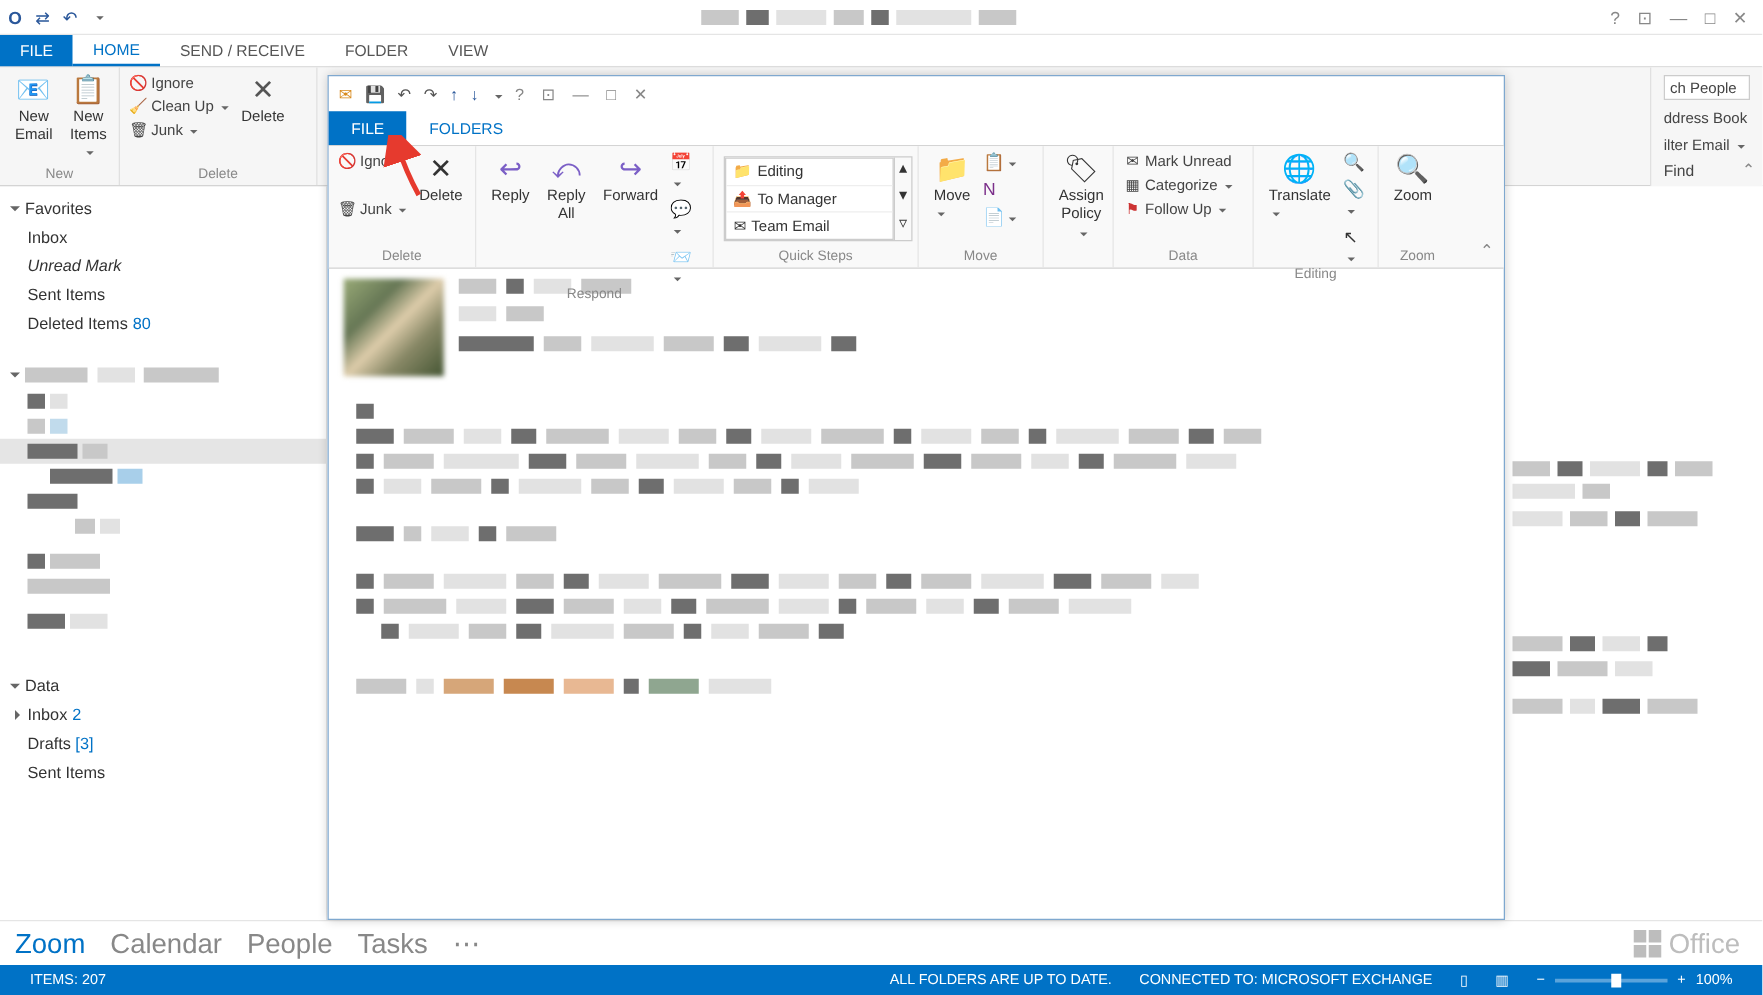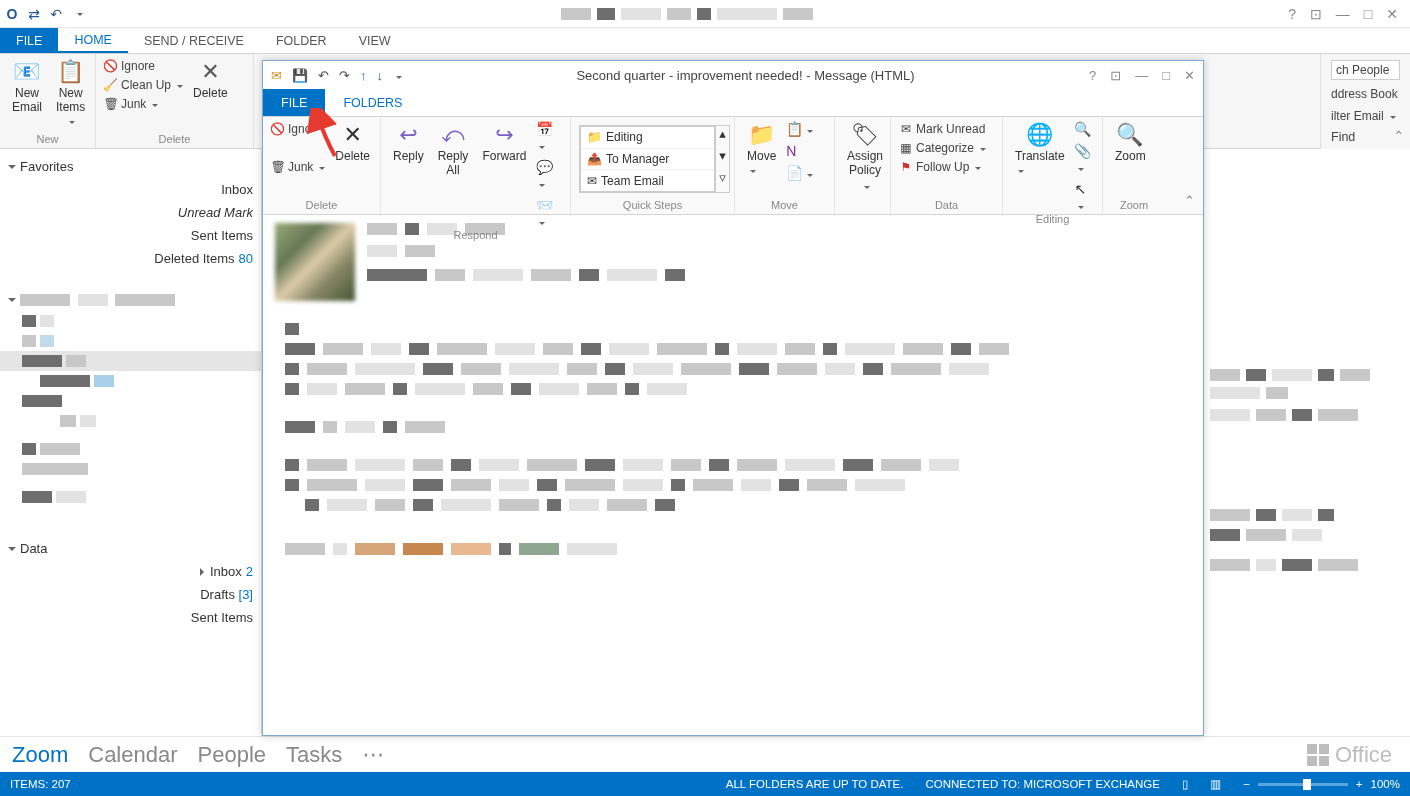--- a/index.html
+++ b/index.html
@@ -26,21 +26,21 @@
 .rib-group .label { text-align:center; font-size:11px; color:#888; padding-bottom:3px; }
 .big-btn { display:flex; flex-direction:column; align-items:center; gap:2px; padding:2px 4px; font-size:12px; }
 .big-btn .ico { width:24px; height:24px; display:flex; align-items:center; justify-content:center; font-size:22px; }
 .small-row { display:flex; align-items:center; gap:3px; font-size:12px; color:#444; padding:1px 0; }
 .small-row .ico { width:14px; height:14px; display:inline-flex; align-items:center; justify-content:center; }
 .stack { display:flex; flex-direction:column; gap:3px; }
 .ribbon-right { position:absolute; right:0; top:0; height:95px; width:90px; background:#f6f6f6; padding:6px 10px; display:flex; flex-direction:column; gap:6px; font-size:12.5px; color:#444; border-left:1px solid #e0e0e0; }
 
 
 .body-row { display:flex; height:calc(100% - 28px - 26px - 95px - 36px - 24px); }
-.sidebar { width:262px; border-right:1px solid #e0e0e0; overflow:hidden; padding-top:6px;text-align:right; }
+.sidebar { width:262px; border-right:1px solid #e0e0e0; overflow:hidden; padding-top:6px; }
 .side-sec-hdr { padding:4px 8px; font-size:13px; color:#333; display:flex; align-items:center; gap:2px; }
 .side-item { padding:4px 8px 4px 22px; font-size:13px; color:#333; }
 .side-item .count { color:#0072c6; margin-left:4px; }
 .side-item.italic { font-style:italic; }
 .redact-row { padding:4px 8px 4px 22px; display:flex; gap:4px; flex-wrap:wrap; }
 .redact { background:#c8c8c8; height:12px; }
 .redact.d { background:#6e6e6e; }
 .redact.l { background:#e2e2e2; }
 .main-area { flex:1; background:#fff; position:relative; }
 
@@ -74,21 +74,21 @@
 .red-arrow { position:absolute; left:305px; top:108px; width:40px; height:50px; z-index:60; pointer-events:none; }
 
 
 .navbar { height:36px; display:flex; align-items:center; gap:20px; padding:0 12px; font-size:22px; color:#888; border-top:1px solid #e5e5e5; position:relative; }
 .navbar .nav-item.active { color:#0072c6; }
 .office-logo { position:absolute; right:18px; bottom:4px; color:#bdbdbd; font-size:22px; display:flex; align-items:center; gap:6px; }
 .office-logo .sq { display:inline-grid; grid-template-columns:10px 10px; grid-template-rows:10px 10px; gap:2px; }
 .office-logo .sq span { background:#bdbdbd; }
 
 
-.statusbar { height:24px; background:#0072c6; color:#fff; display:flex; align-items:center; padding:0 10px; font-size:11.5px; gap:22px; }
+.statusbar { height:24px; background:#0072c6; color:#fff; display:flex; align-items:center; padding:0 24px; font-size:11.5px; gap:22px; }
 .statusbar .spacer { flex:1; }
 .statusbar .zoom { display:flex; align-items:center; gap:8px; }
 .slider { width:90px; height:3px; background:#5aa3db; position:relative; }
 .slider::after { content:""; position:absolute; left:50%; top:-4px; width:8px; height:11px; background:#fff; }
 
 .caret::after { content:""; display:inline-block; border:3px solid transparent; border-top-color:#666; margin-left:3px; transform:translateY(2px); }
 .tri-r::before { content:""; display:inline-block; border:4px solid transparent; border-left-color:#666; margin-right:2px; }
 .tri-d::before { content:""; display:inline-block; border:4px solid transparent; border-top-color:#666; margin-right:2px; transform:translateY(2px); }
 </style>
 </head>
@@ -305,21 +305,20 @@
   <div class="msg-title">
     <div class="qat2">
       <span style="color:#d88b1f;">✉</span>
       <span style="color:#2a579a;">💾</span>
       <span>↶</span>
       <span>↷</span>
       <span style="color:#2a579a;">↑</span>
       <span style="color:#2a579a;">↓</span>
       <span class="caret"></span>
     </div>
-    <div class="title-text">Second quarter - improvement needed! - Message (HTML)</div>
     <div class="win2">
       <span>?</span>
       <span>⊡</span>
       <span>—</span>
       <span>□</span>
       <span>✕</span>
     </div>
   </div>
   <div class="msg-tabs">
     <div class="tab file">FILE</div>

